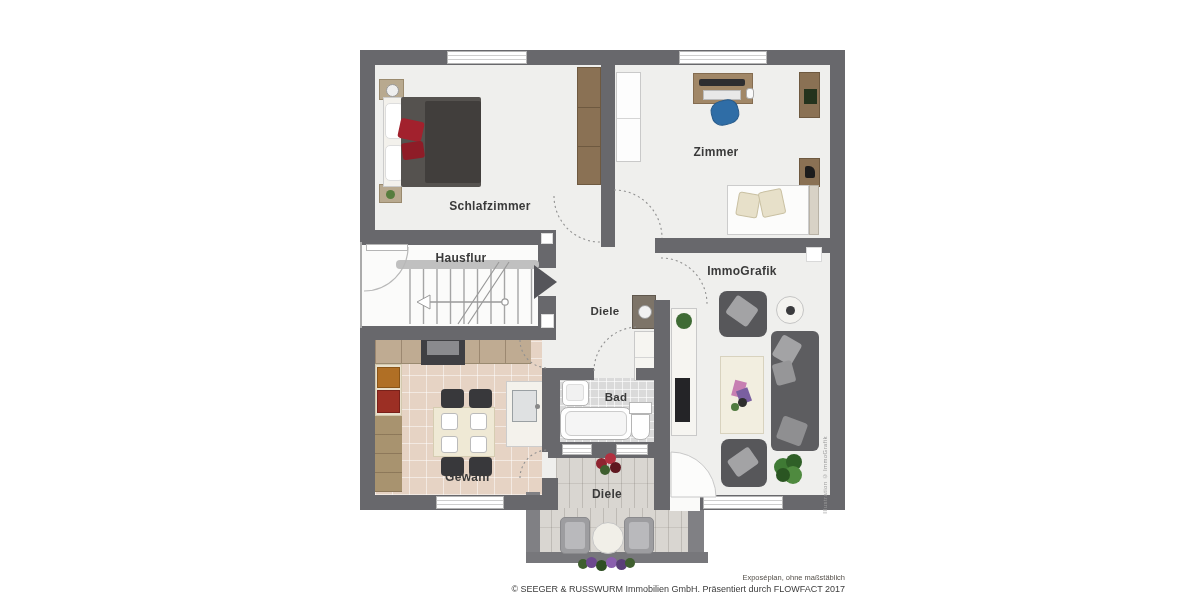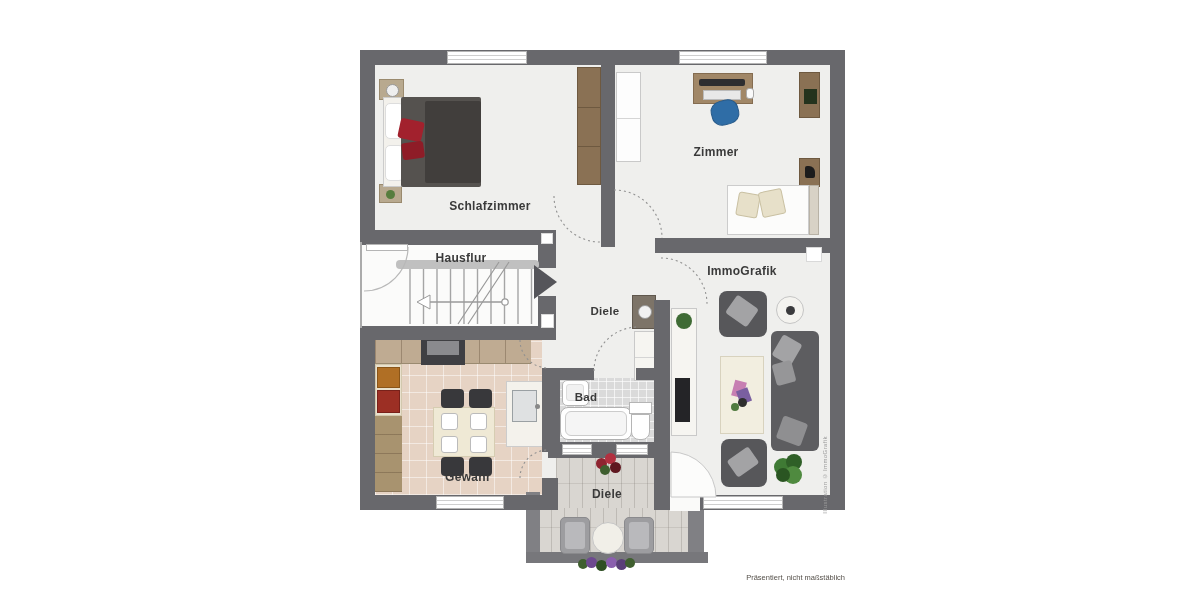--- a/index.html
+++ b/index.html
@@ -242,20 +242,21 @@
       <path d="M520 478 A28 28 0 0 1 548 450"></path>
     </g>
     <path d="M671 452 A45 45 0 0 1 716 497 L671 497 Z" fill="#fcfcfb" stroke="#c8c8c8" stroke-width="1"></path>
   </svg>
 
   <span class="rlabel" style="left:490px;top:206px;">Schlafzimmer</span>
   <span class="rlabel" style="left:716px;top:152px;">Zimmer</span>
   <span class="rlabel" style="left:461px;top:258px;">Hausflur</span>
   <span class="rlabel small" style="left:605px;top:311px;">Diele</span>
   <span class="rlabel" style="left:742px;top:271px;">ImmoGrafik</span>
-  <span class="rlabel small" style="left:586px;top:397px;">Bad</span>
+  <span class="rlabel small" style="left:616px;top:397px;">Bad</span>
   <span class="rlabel" style="left:468px;top:477px;">Gewähr</span>
   <span class="rlabel" style="left:607px;top:494px;">Diele</span>
 
   <div class="watermark">Illustration © ImmoGrafik</div>
-  <div class="footer-note">Präsentiert, nicht maßstäblich</div>
+  <div class="footer-note">Exposéplan, ohne maßstäblich</div>
+  <div class="footer-copyright">© SEEGER &amp; RUSSWURM Immobilien GmbH. Präsentiert durch FLOWFACT 2017</div>
 
 </div>
 
 </body></html>

